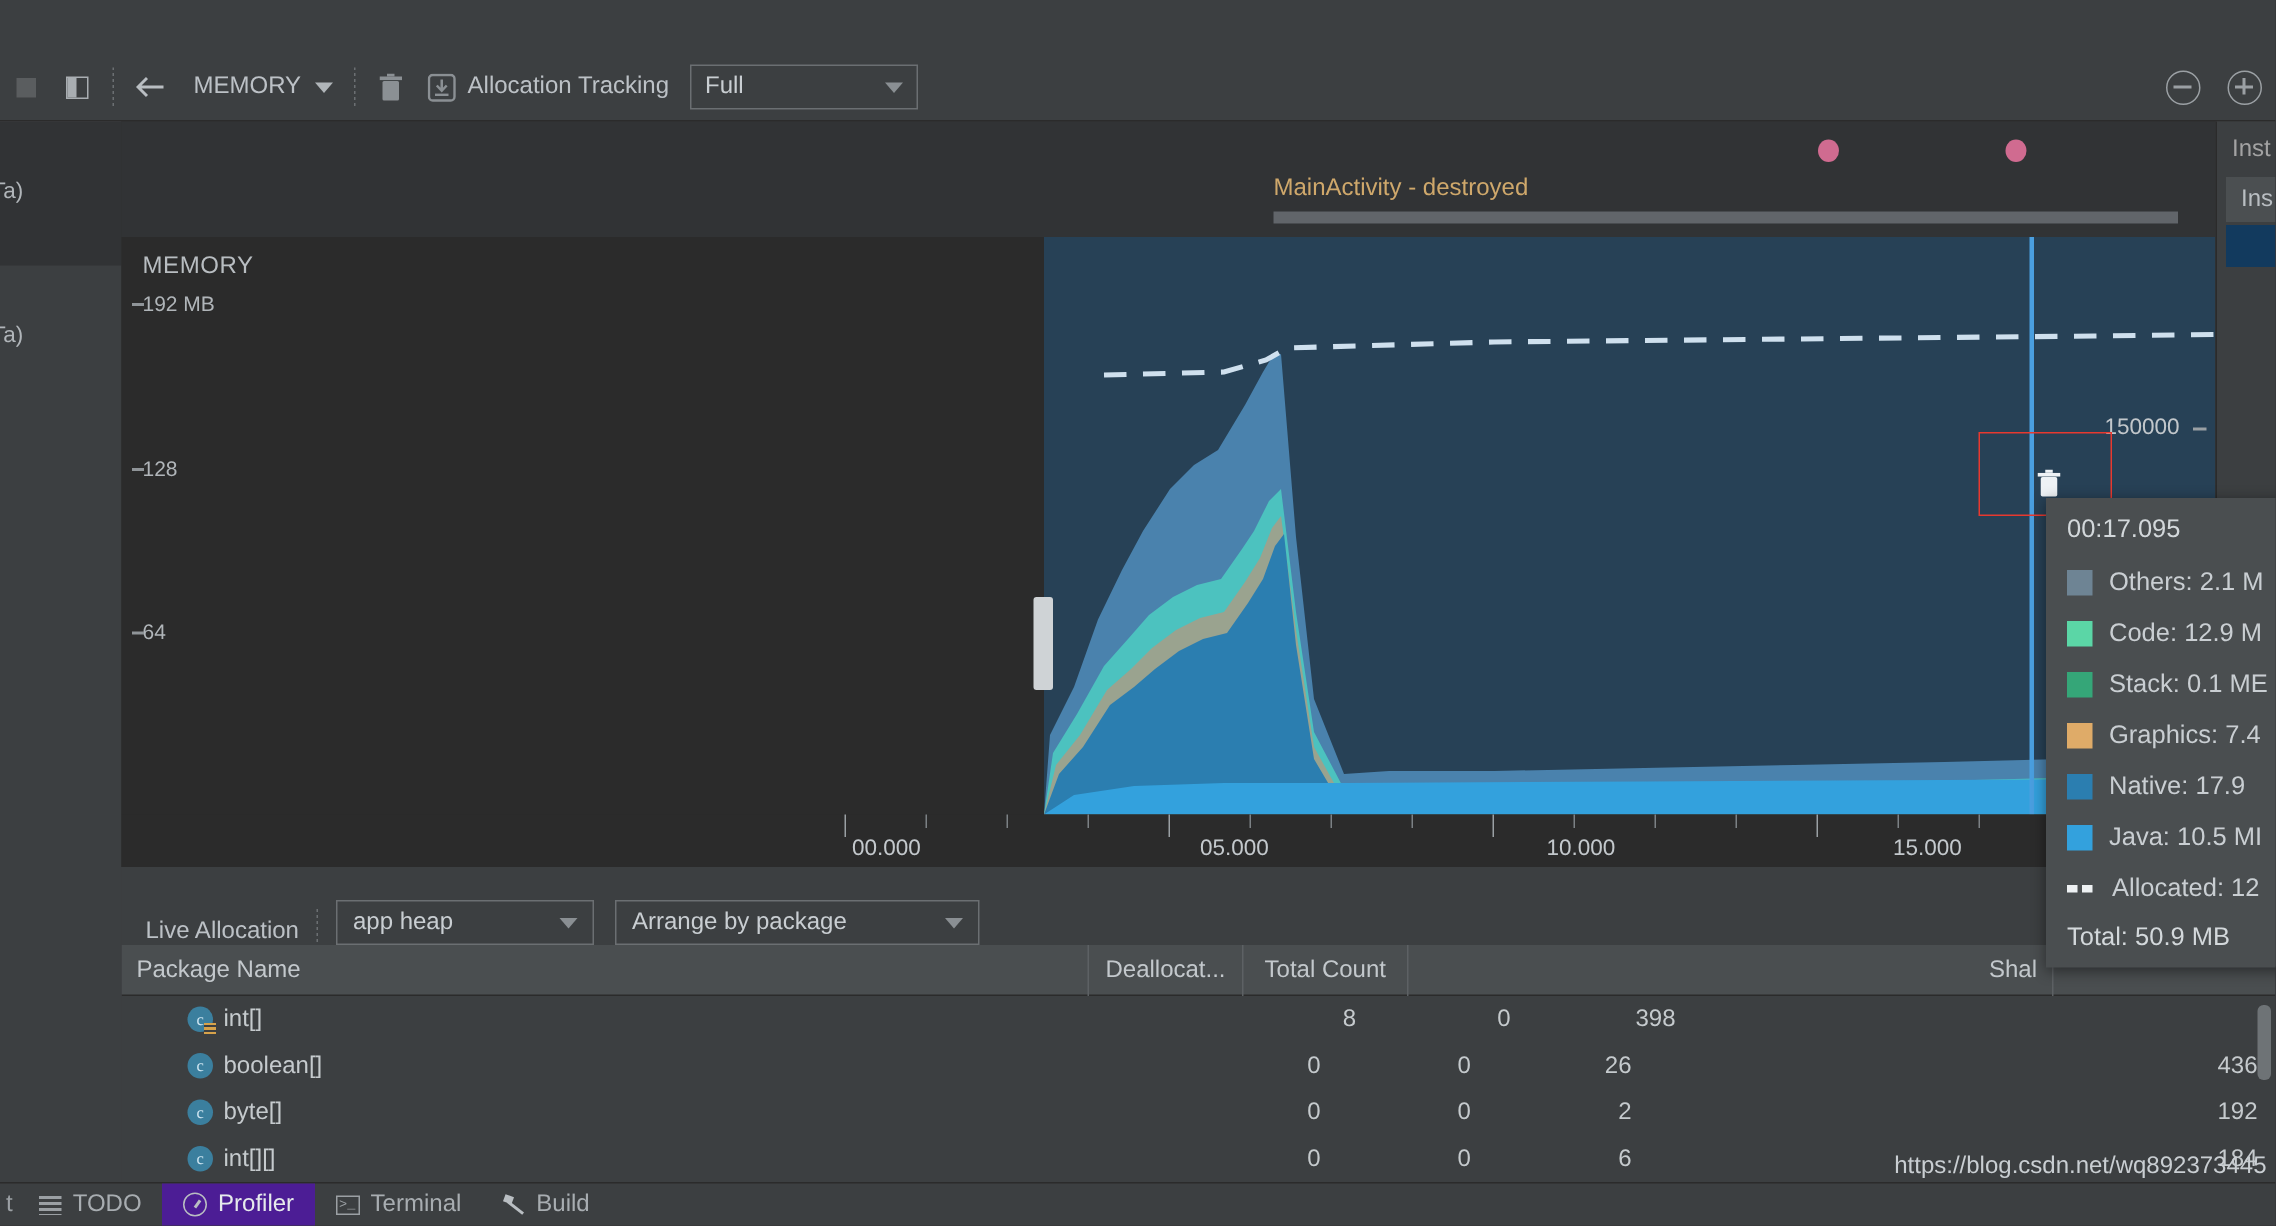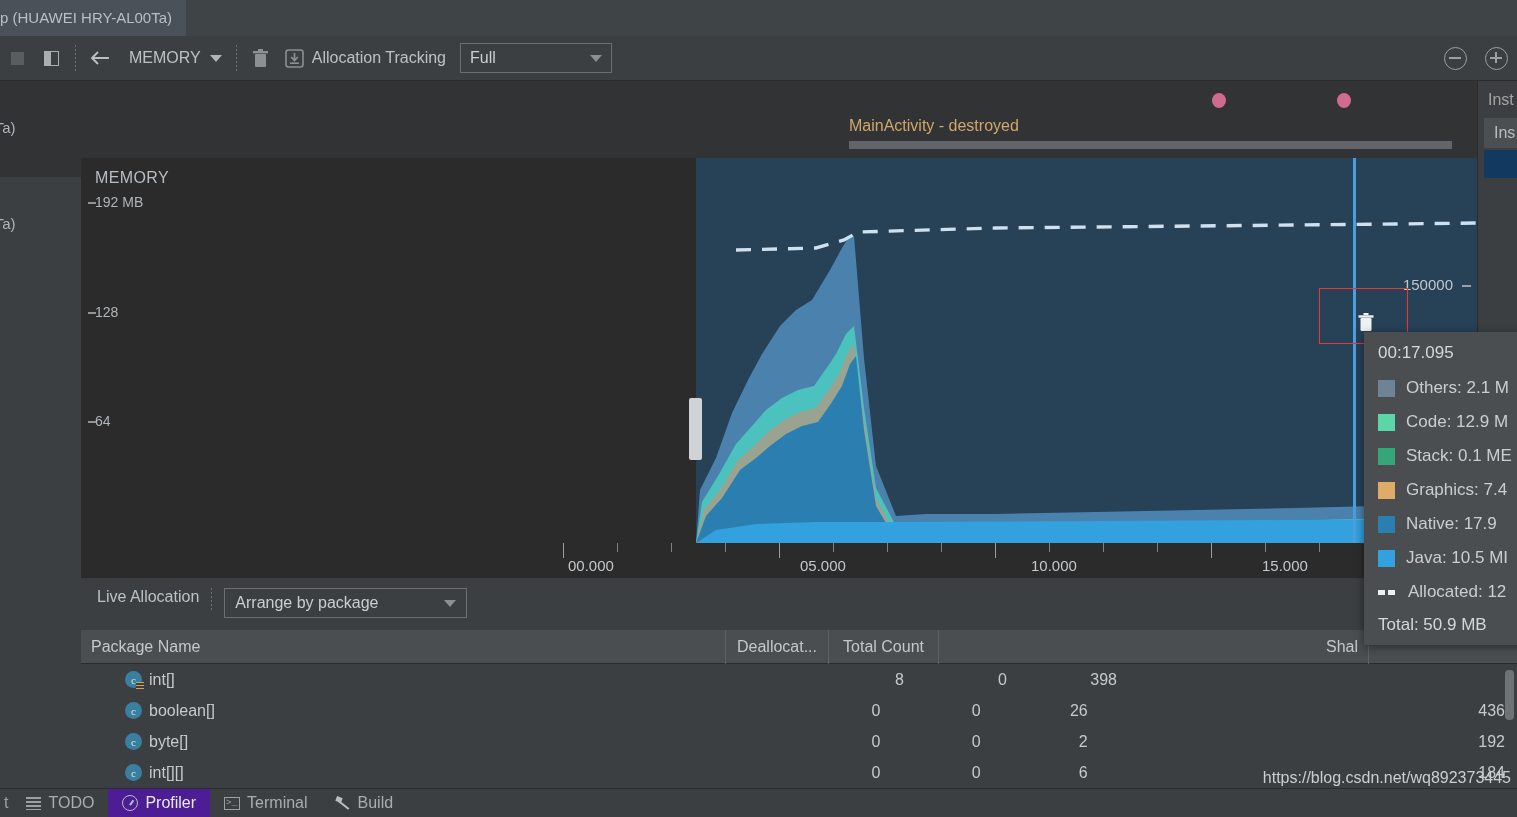--- a/index.html
+++ b/index.html
@@ -187,21 +187,21 @@
     line-height: 30px; padding-left: 10px; white-space: nowrap;
   }
   .rp-sel {
     position: absolute; left: 6px; top: 69px; width: 60px; height: 28px;
     background: #123a5e;
   }
 
   
   .allocbar {
     position: absolute; left: 81px; top: 588px; right: 0; height: 42px;
-    background: #3c3f41; display: flex; align-items: flex-start;
+    background: #3c3f41; display: flex; align-items: flex-end;
     padding-left: 16px;
   }
   .ab-title { color: #bcc1c6; font-size: 16px; white-space: nowrap; }
   .ab-sep {
     width: 1px; height: 24px; margin: 0 12px;
     background: repeating-linear-gradient(to bottom,#6b6f72 0 2px,transparent 2px 4px);
   }
   .combo2 {
     height: 30px; border: 1px solid #6b6f72; background: #3c3f41;
     display: flex; align-items: center; justify-content: space-between;
@@ -340,23 +340,20 @@
     position: absolute; right: 2px; bottom: 29px;
     color: #c9ced2; font-size: 16px; white-space: nowrap;
     padding: 1px 4px;
   }
 </style>
 </head>
 <body>
 
 <div id="root">
 
-  <div class="tabstrip">
-    <div class="devtab">p (HUAWEI HRY-AL00Ta)</div>
-  </div>
 
   <div class="toolbar">
     <div class="tb-ico">
         <div class="stop-sq"></div>
       </div>
     <div class="tb-ico">
         <div class="split-ic">
           <i></i>
         </div>
       </div>
@@ -486,20 +483,24 @@
 
   <div class="rightpanel">
     <div class="rp-title">Inst</div>
     <div class="rp-tab">Ins</div>
     <div class="rp-sel"></div>
   </div>
 
   <div class="allocbar">
     <div class="ab-title">Live Allocation</div>
     <div class="ab-sep"></div>
+    <div class="combo2" style="width:172px">
+      <span class="cval">app heap</span>
+      <span class="cc"></span>
+    </div>
     <div class="combo2" style="width:243px">
       <span class="cval">Arrange by package</span>
       <span class="cc"></span>
     </div>
     <div class="ab-spacer"></div>
     <div class="ab-range">
       <span class="clock-ic"></span>
       <span>02.811 - 1</span>
     </div>
   </div>

